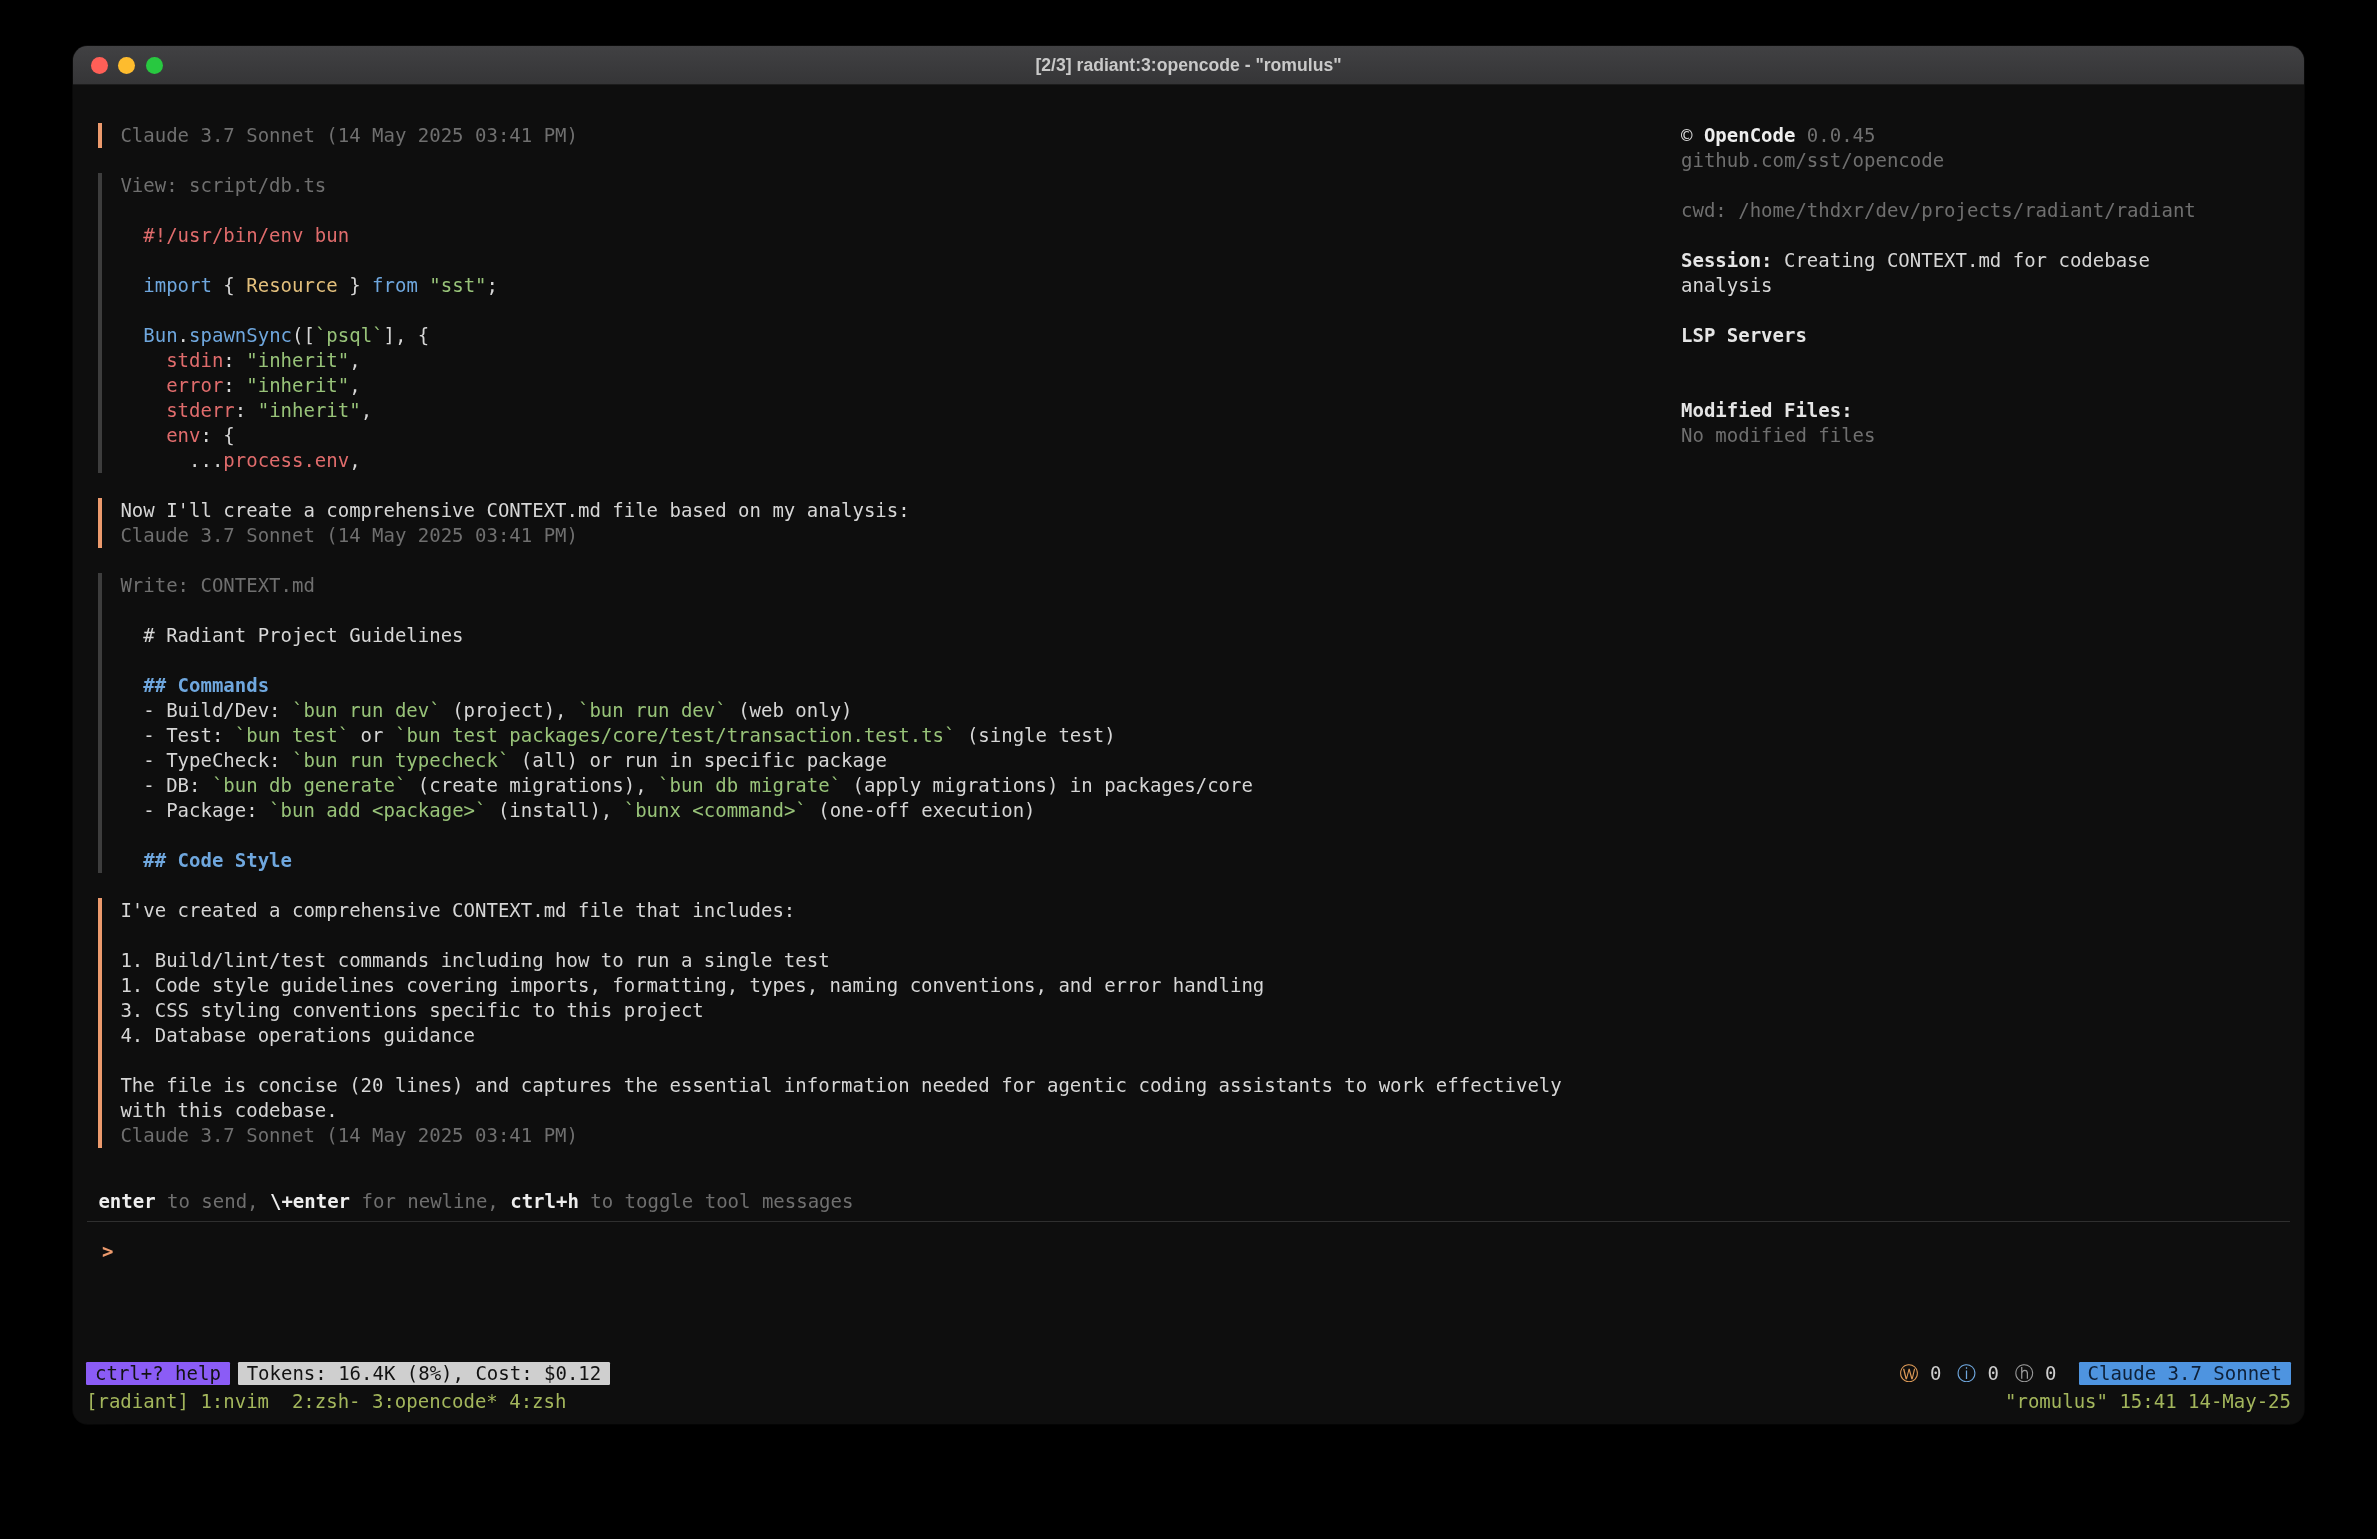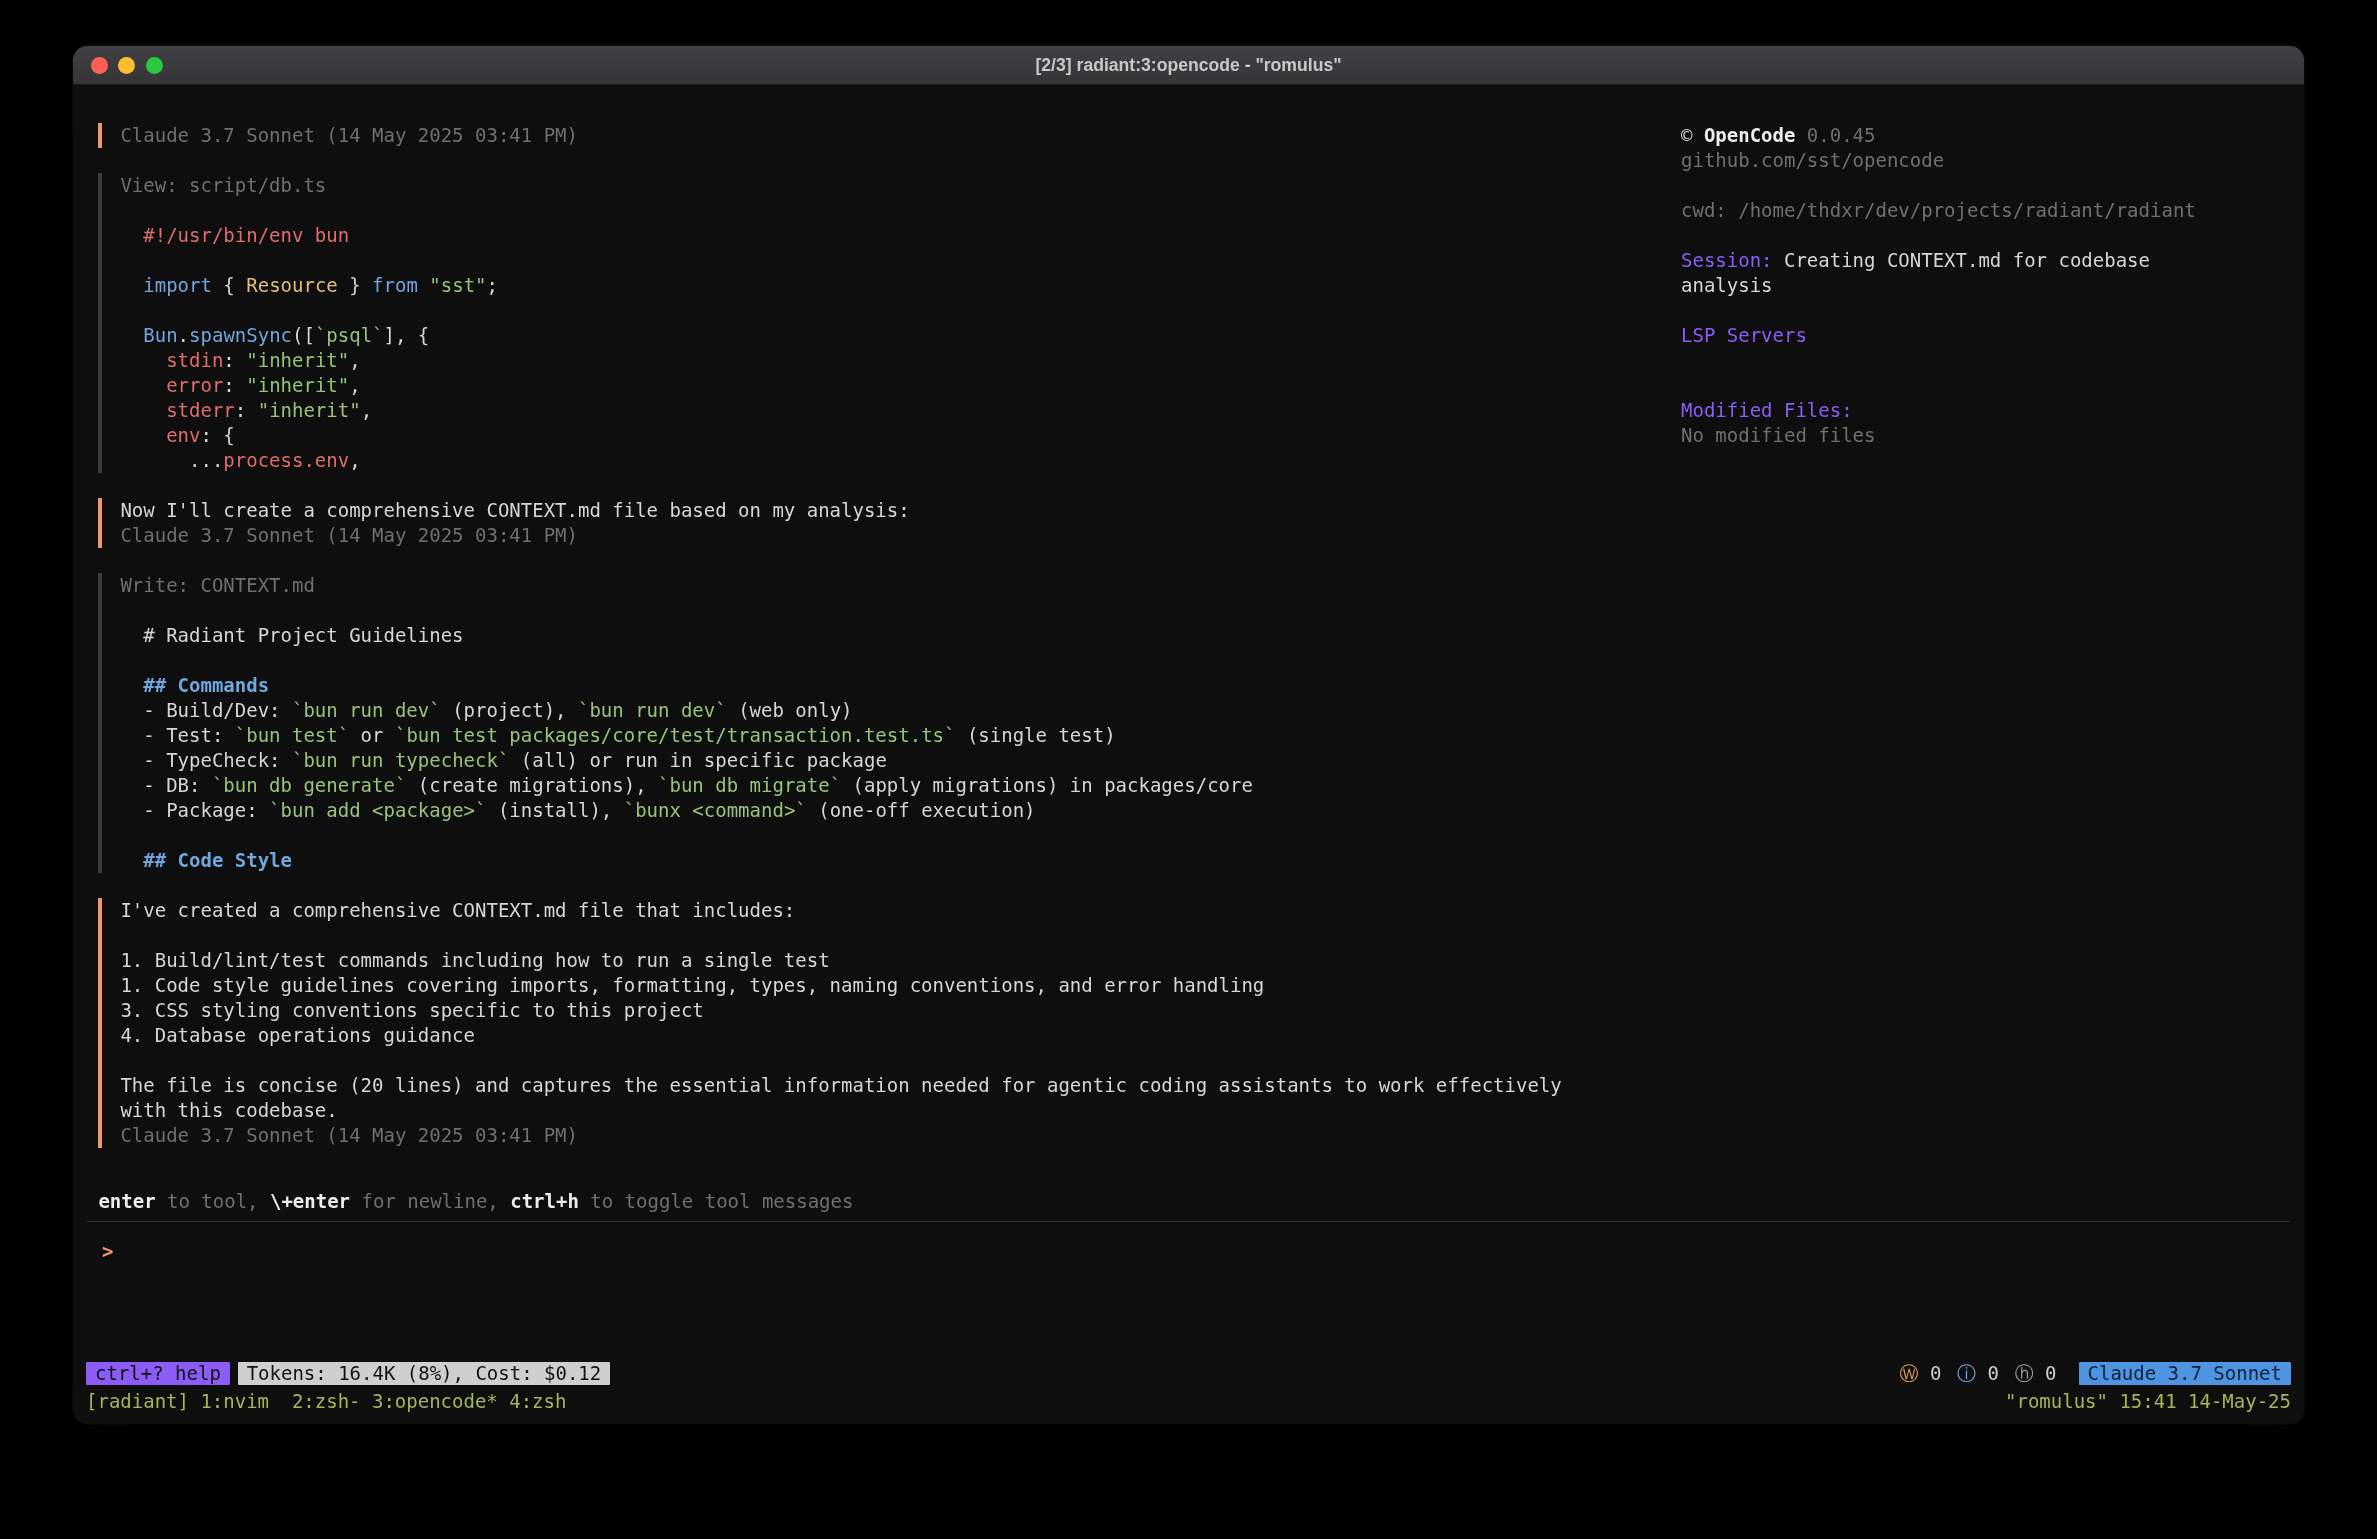--- a/index.html
+++ b/index.html
@@ -52,21 +52,21 @@
   .tmux-bar{position:absolute;top:1343px;left:13px;width:2205px;display:flex;justify-content:space-between;color:#a3b65c;}
   .tmux-bar span{white-space:pre;}
 
   .seg-fg{color:#d6d6d6;}
   .seg-dim{color:#6f6f6f;}
   .seg-red{color:#e06c6c;}
   .seg-green{color:#98c379;}
   .seg-blue{color:#6fa7de;}
   .seg-blue-bold{color:#6fa7de;font-weight:bold;}
   .seg-yellow{color:#e2bf7c;}
-  .seg-orange-bold{color:#8b5cf6;font-weight:normal;}
+  .seg-orange-bold{color:#e5e5e5;font-weight:bold;}
   .seg-bold{color:#eeeeee;font-weight:bold;}
 </style>
 </head>
 <body>
 
 <div class="window">
 
   <div class="titlebar">
     <div class="traffic">
       <span class="light red"></span>
@@ -135,21 +135,21 @@
       <div class="tline wrap"><span class="seg-orange-bold">Session:</span><span class="seg-fg"> Creating CONTEXT.md for codebase analysis</span></div>
       <div class="tline">&nbsp;</div>
       <div class="tline"><span class="seg-orange-bold">LSP Servers</span></div>
       <div class="tline">&nbsp;</div>
       <div class="tline">&nbsp;</div>
       <div class="tline"><span class="seg-orange-bold">Modified Files:</span></div>
       <div class="tline"><span class="seg-dim">No modified files</span></div>
     </div>
 
   <div class="help-row">
-      <div class="tline"><span class="seg-bold">enter</span><span class="seg-dim"> to tool, </span><span class="seg-bold">\+enter</span><span class="seg-dim"> for newline, </span><span class="seg-bold">ctrl+h</span><span class="seg-dim"> to toggle tool messages</span></div>
+      <div class="tline"><span class="seg-bold">enter</span><span class="seg-dim"> to send, </span><span class="seg-bold">\+enter</span><span class="seg-dim"> for newline, </span><span class="seg-bold">ctrl+h</span><span class="seg-dim"> to toggle tool messages</span></div>
     </div>
 
   <div class="separator"></div>
 
   <div class="prompt-row">
     <span>&gt;</span>
   </div>
 
   <div class="statusbar">
     <span class="chip help-chip">ctrl+? help</span>

